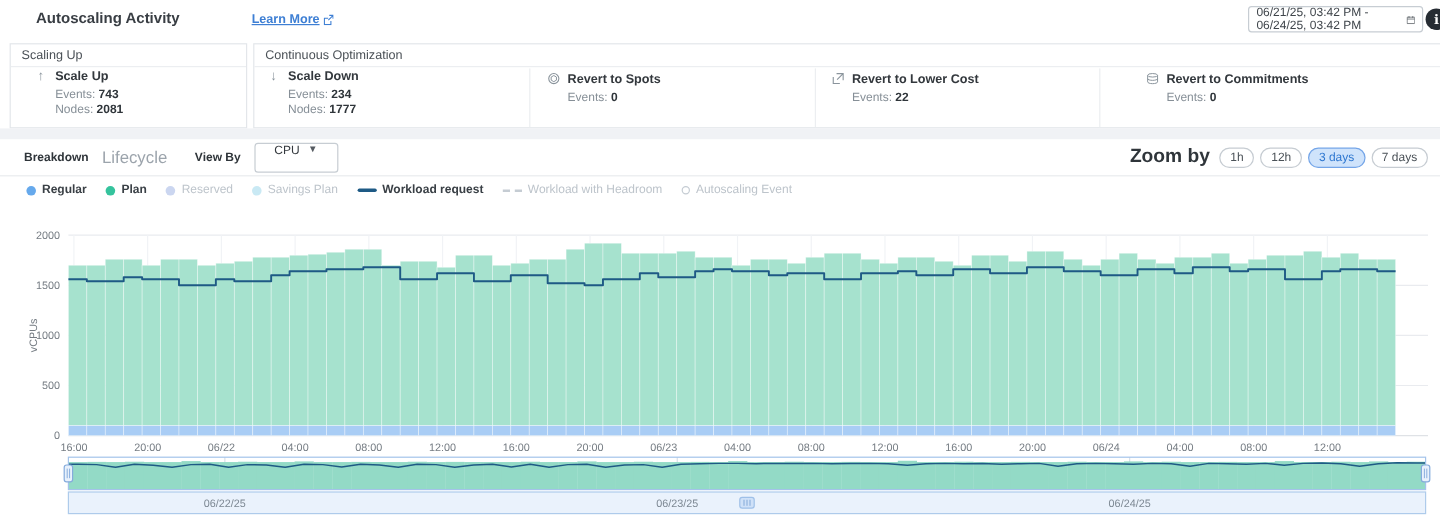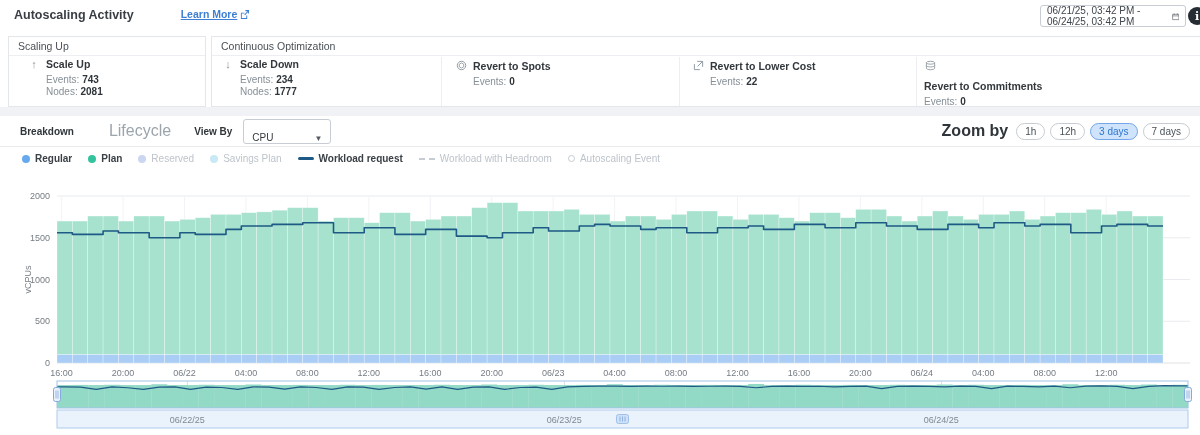--- a/index.html
+++ b/index.html
@@ -1,21 +1,21 @@
 <!DOCTYPE html>
 <html><head>
 <meta charset="utf-8">
 <style>
   html,body{margin:0;padding:0;background:#fff;}
   *{box-sizing:border-box;}
   #canvas{position:relative;width:1200px;height:435px;overflow:hidden;background:#fff;
     font-family:"Liberation Sans",sans-serif;color:#3a4046;}
   
   .topbar{position:absolute;left:0;top:0;width:1200px;height:32px;}
-  .title-wrap{position:absolute;left:14px;top:8px;display:flex;align-items:flex-start;gap:6px;}
+  .title-wrap{position:absolute;left:30px;top:8px;display:flex;align-items:flex-end;gap:19px;}
   .page-title{font-size:12.5px;font-weight:bold;color:#393e44;}
   .learn-more{font-size:10.5px;color:#3e7fd4;text-decoration:underline;font-weight:bold;display:flex;align-items:center;gap:3px;cursor:pointer;padding-left:41px;}
   .date-input{position:absolute;left:1040px;top:5px;width:146px;height:22px;border:1px solid #c7cdd3;border-radius:3px;background:#fff;
     display:flex;align-items:center;justify-content:space-between;padding:0 6px;font-size:10px;color:#3f454b;}
   .info-btn{position:absolute;left:1188px;top:7px;width:18px;height:18px;border-radius:50%;background:#262c33;color:#fff;
     font-size:11px;font-weight:bold;display:flex;align-items:center;justify-content:center;font-family:"DejaVu Serif",serif;}
   
   .stat-box{position:absolute;top:36px;background:#fff;border:1px solid #e3e6ea;}
   .box-scaling{left:8px;width:198px;height:71px;}
   .box-continuous{left:211px;width:1136px;height:71px;}
@@ -23,24 +23,24 @@
   .stat{position:absolute;display:flex;gap:6px;}
   .stat .s-icon{width:12px;text-align:center;color:#8a949c;font-size:11px;line-height:13px;}
   .stat .s-label{font-size:10.5px;font-weight:bold;color:#33383d;line-height:13px;}
   .s-row{font-size:10px;color:#868f97;margin-top:3px;}
   .s-row b{color:#2f353a;}
   .v-div{position:absolute;top:20px;bottom:0;width:0;border-left:1px solid #eceef1;}
   .grey-band{position:absolute;left:0;top:107px;width:1200px;height:9px;background:#f0f2f5;}
   
   .controls{position:absolute;left:20px;top:116px;height:30px;display:flex;align-items:center;gap:11px;}
   .tab-active{font-size:10px;font-weight:bold;color:#2f353a;cursor:pointer;}
-  .tab-inactive{font-size:16px;color:#9ca4ac;cursor:pointer;margin-left:24px;}
+  .tab-inactive{font-size:14px;color:#9ca4ac;cursor:pointer;}
   .viewby-label{font-size:10px;font-weight:bold;color:#2f353a;margin-left:12px;}
-  .select-box{width:88px;height:25px;border:1px solid #c7cdd3;border-radius:3px;display:flex;align-items:flex-end;
-    justify-content:space-between;padding:0 8px;font-size:10px;color:#33383d;cursor:pointer;background:#fff;}
+  .select-box{width:70px;height:25px;border:1px solid #c7cdd3;border-radius:3px;display:flex;align-items:flex-start;
+    justify-content:space-between;padding:0 16px;font-size:10px;color:#33383d;cursor:pointer;background:#fff;}
   .select-box .caret{font-size:8px;color:#555b61;}
   .zoomby{position:absolute;right:10px;top:116px;height:30px;display:flex;align-items:center;gap:5px;}
   .zoomby-label{font-size:16px;font-weight:bold;color:#2f353a;margin-right:3px;}
   .pill{font-size:10px;color:#4a5157;border:1px solid #c6ccd2;border-radius:9px;padding:2px 8px;background:#fff;cursor:pointer;}
   .pill.sel{background:#cfe3fb;border-color:#74a5e8;color:#2e77d0;}
   .row-div{position:absolute;left:0;top:146px;width:1200px;border-top:1px solid #e9ebee;}
   
   .legend{position:absolute;left:22px;top:153px;display:flex;align-items:center;gap:16px;font-size:10px;}
   .legend-item{display:flex;align-items:center;gap:5px;}
   .sw-dot{width:8px;height:8px;border-radius:50%;}
@@ -117,21 +117,21 @@
     <span class="s-icon">
       <svg width="11" height="11" viewBox="0 0 12 12">
           <path d="M1.5 4.5 V10.5 H7.5 M4.5 1.5 H10.5 V7.5 M10.5 1.5 L5 7" fill="none" stroke="#8a949c" stroke-width="1"></path>
         </svg>
     </span>
     <div>
       <div class="s-label">Revert to Lower Cost</div>
       <div class="s-row"><span>Events:</span> <b>22</b></div>
     </div>
   </div>
-  <div class="stat" style="left:924px;top:60px;flex-direction:column;">
+  <div class="stat" style="left:954px;top:60px;">
     <span class="s-icon">
       <svg width="11" height="11" viewBox="0 0 12 12">
           <ellipse cx="6" cy="3" rx="4.5" ry="1.6" fill="none" stroke="#8a949c" stroke-width="0.9"></ellipse>
           <path d="M1.5 3 V9 c0 .9 2 1.6 4.5 1.6 s4.5 -.7 4.5 -1.6 V3 M1.5 6 c0 .9 2 1.6 4.5 1.6 s4.5 -.7 4.5 -1.6" fill="none" stroke="#8a949c" stroke-width="0.9"></path>
         </svg>
     </span>
     <div>
       <div class="s-label">Revert to Commitments</div>
       <div class="s-row"><span>Events:</span> <b>0</b></div>
     </div>

